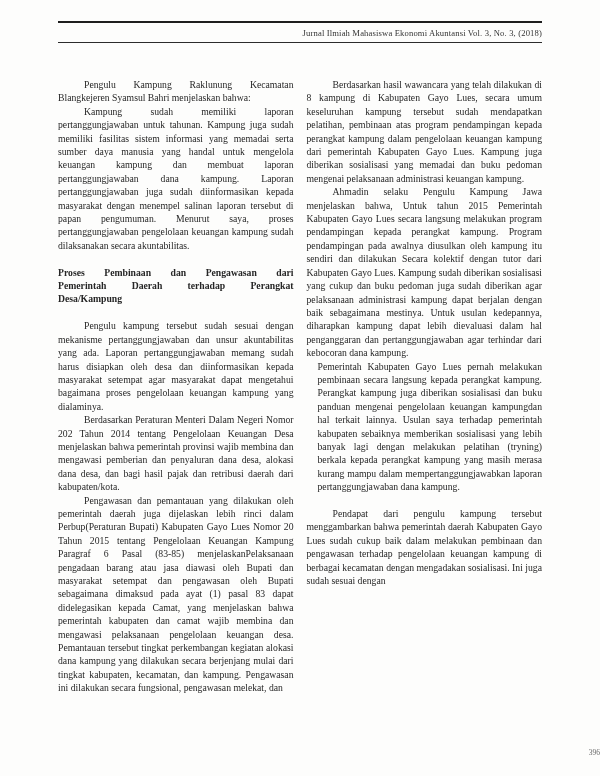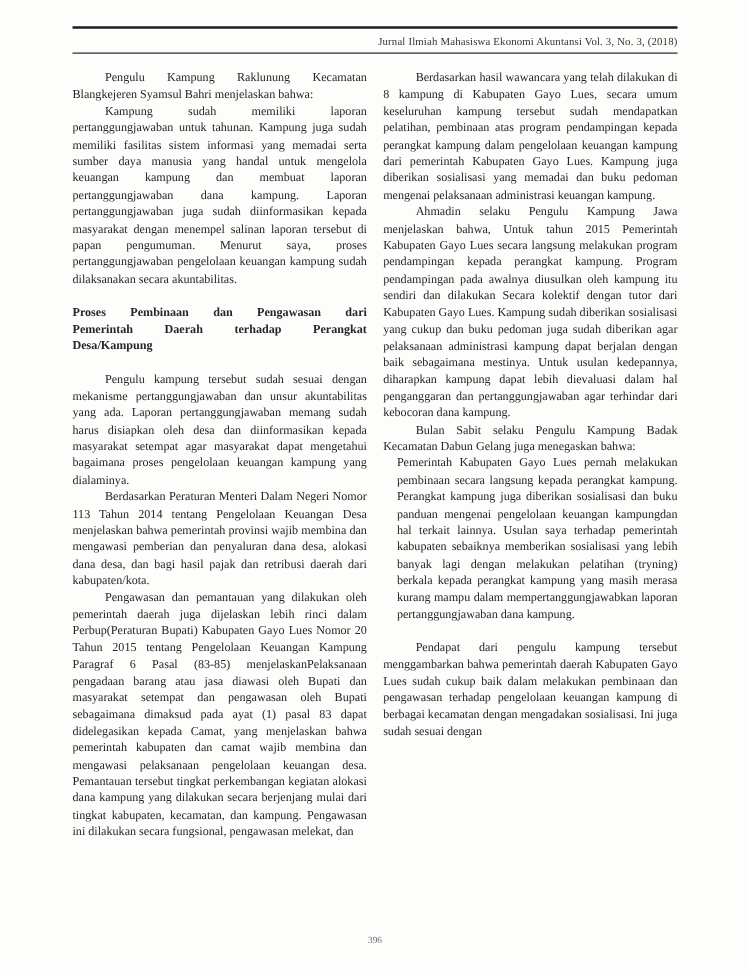--- a/index.html
+++ b/index.html
@@ -29,37 +29,38 @@
     display: flex;
     gap: 13px;
     padding: 13px 58px 0 58px;
   }
   .col {
     flex: 1 1 0;
     min-width: 0;
     font-size: 9.7px;
     line-height: 13.4px;
     text-align: justify;
+    margin-top: 22px;
   }
   .para { margin: 0; text-indent: 26px; }
   .para.noindent { text-indent: 0; }
   .para.gap-before { margin-top: 13.4px; }
   .para.heading {
     font-weight: bold;
     text-indent: 0;
     word-spacing: 4.5px;
   }
   .para.quote {
     text-indent: 0;
     padding-left: 11px;
   }
   .page-footer {
     position: absolute;
     left: 0; right: 0; bottom: 17px;
-    text-align: center;
+    text-align: right;
   }
   .pagenum { font-size: 7.5px; color: #6a6a6a; }
 </style>
 </head>
 <body>
 
 <div class="page">
 
   <header class="page-header">
     <div class="rule-thick"></div>
@@ -67,28 +68,27 @@
     <div class="rule-thin"></div>
   </header>
 
   <main class="columns">
 
     <section class="col">
       <p class="para">Pengulu Kampung Raklunung Kecamatan Blangkejeren Syamsul Bahri menjelaskan bahwa:</p>
       <p class="para">Kampung sudah memiliki laporan pertanggungjawaban untuk tahunan. Kampung juga sudah memiliki fasilitas sistem informasi yang memadai serta sumber daya manusia yang handal untuk mengelola keuangan kampung dan membuat laporan pertanggungjawaban dana kampung. Laporan pertanggungjawaban juga sudah diinformasikan kepada masyarakat dengan menempel salinan laporan tersebut di papan pengumuman. Menurut saya, proses pertanggungjawaban pengelolaan keuangan kampung sudah dilaksanakan secara akuntabilitas.</p>
       <p class="para heading gap-before">Proses Pembinaan dan Pengawasan dari Pemerintah Daerah terhadap Perangkat Desa/Kampung</p>
       <p class="para gap-before">Pengulu kampung tersebut sudah sesuai dengan mekanisme pertanggungjawaban dan unsur akuntabilitas yang ada. Laporan pertanggungjawaban memang sudah harus disiapkan oleh desa dan diinformasikan kepada masyarakat setempat agar masyarakat dapat mengetahui bagaimana proses pengelolaan keuangan kampung yang dialaminya.</p>
-      <p class="para">Berdasarkan Peraturan Menteri Dalam Negeri Nomor 113 Tahun 2014 tentang Pengelolaan Keuangan Desa menjelaskan bahwa pemerintah provinsi wajib membina dan mengawasi pemberian dan penyaluran dana desa, alokasi dana desa, dan bagi hasil pajak dan retribusi daerah dari kabupaten/kota.</p>
+      <p class="para">Berdasarkan Peraturan Menteri Dalam Negeri Nomor 202 Tahun 2014 tentang Pengelolaan Keuangan Desa menjelaskan bahwa pemerintah provinsi wajib membina dan mengawasi pemberian dan penyaluran dana desa, alokasi dana desa, dan bagi hasil pajak dan retribusi daerah dari kabupaten/kota.</p>
       <p class="para">Pengawasan dan pemantauan yang dilakukan oleh pemerintah daerah juga dijelaskan lebih rinci dalam Perbup(Peraturan Bupati) Kabupaten Gayo Lues Nomor 20 Tahun 2015 tentang Pengelolaan Keuangan Kampung Paragraf 6 Pasal (83-85) menjelaskanPelaksanaan pengadaan barang atau jasa diawasi oleh Bupati dan masyarakat setempat dan pengawasan oleh Bupati sebagaimana dimaksud pada ayat (1) pasal 83 dapat didelegasikan kepada Camat, yang menjelaskan bahwa pemerintah kabupaten dan camat wajib membina dan mengawasi pelaksanaan pengelolaan keuangan desa. Pemantauan tersebut tingkat perkembangan kegiatan alokasi dana kampung yang dilakukan secara berjenjang mulai dari tingkat kabupaten, kecamatan, dan kampung. Pengawasan ini dilakukan secara fungsional, pengawasan melekat, dan</p>
     </section>
 
     <section class="col">
       <p class="para">Berdasarkan hasil wawancara yang telah dilakukan di 8 kampung di Kabupaten Gayo Lues, secara umum keseluruhan kampung tersebut sudah mendapatkan pelatihan, pembinaan atas program pendampingan kepada perangkat kampung dalam pengelolaan keuangan kampung dari pemerintah Kabupaten Gayo Lues. Kampung juga diberikan sosialisasi yang memadai dan buku pedoman mengenai pelaksanaan administrasi keuangan kampung.</p>
       <p class="para">Ahmadin selaku Pengulu Kampung Jawa menjelaskan bahwa, Untuk tahun 2015 Pemerintah Kabupaten Gayo Lues secara langsung melakukan program pendampingan kepada perangkat kampung. Program pendampingan pada awalnya diusulkan oleh kampung itu sendiri dan dilakukan Secara kolektif dengan tutor dari Kabupaten Gayo Lues. Kampung sudah diberikan sosialisasi yang cukup dan buku pedoman juga sudah diberikan agar pelaksanaan administrasi kampung dapat berjalan dengan baik sebagaimana mestinya. Untuk usulan kedepannya, diharapkan kampung dapat lebih dievaluasi dalam hal penganggaran dan pertanggungjawaban agar terhindar dari kebocoran dana kampung.</p>
-      <p class="para">Bulan Sabit selaku Pengulu Kampung Badak Kecamatan Dabun Gelang juga menegaskan bahwa:</p>
       <p class="para quote">Pemerintah Kabupaten Gayo Lues pernah melakukan pembinaan secara langsung kepada perangkat kampung. Perangkat kampung juga diberikan sosialisasi dan buku panduan mengenai pengelolaan keuangan kampungdan hal terkait lainnya. Usulan saya terhadap pemerintah kabupaten sebaiknya memberikan sosialisasi yang lebih banyak lagi dengan melakukan pelatihan (tryning) berkala kepada perangkat kampung yang masih merasa kurang mampu dalam mempertanggungjawabkan laporan pertanggungjawaban dana kampung.</p>
       <p class="para gap-before">Pendapat dari pengulu kampung tersebut menggambarkan bahwa pemerintah daerah Kabupaten Gayo Lues sudah cukup baik dalam melakukan pembinaan dan pengawasan terhadap pengelolaan keuangan kampung di berbagai kecamatan dengan mengadakan sosialisasi. Ini juga sudah sesuai dengan</p>
     </section>
 
   </main>
 
   <footer class="page-footer">
     <span class="pagenum">396</span>
   </footer>
 

